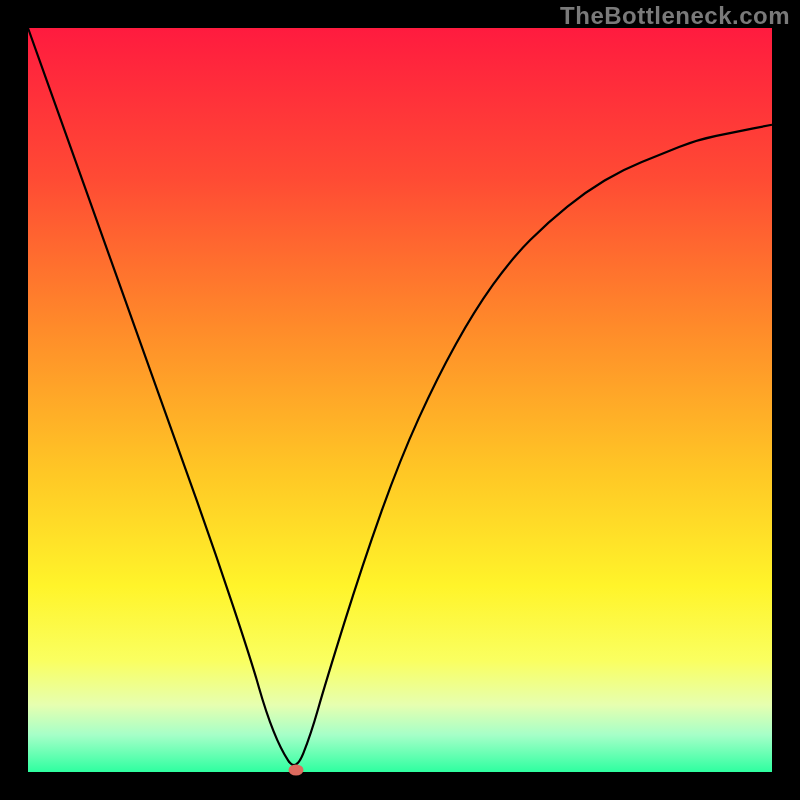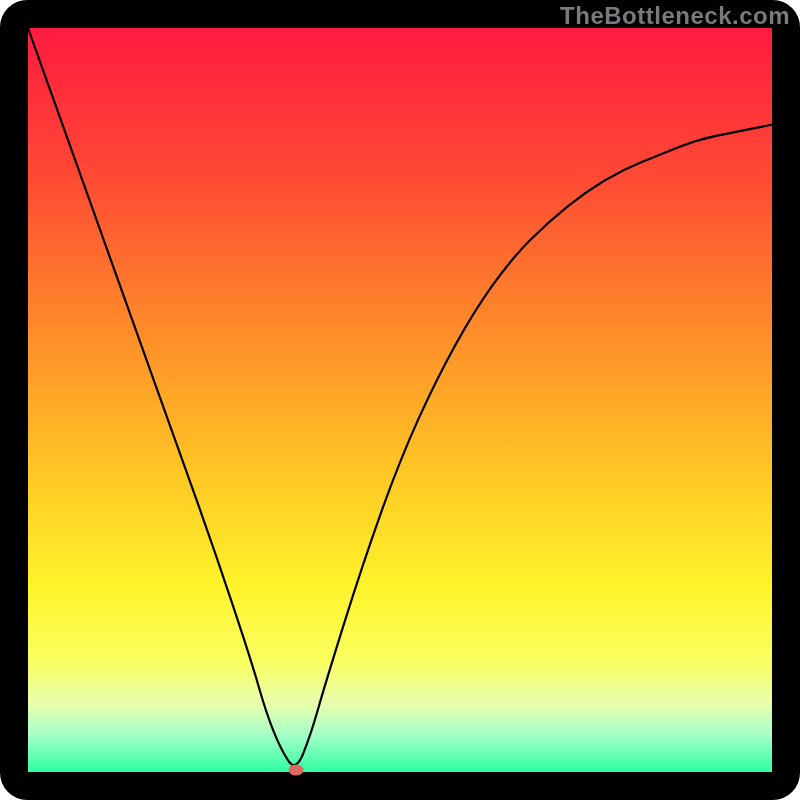--- a/index.html
+++ b/index.html
@@ -8,21 +8,20 @@
     width: 800px;
     height: 800px;
     overflow: hidden;
     background: #ffffff;
   }
   .canvas {
     position: relative;
     width: 800px;
     height: 800px;
     background: #000000;
-    border-radius: 27px;
   }
   .watermark {
     position: absolute;
     top: 2px;
     right: 10px;
     font-family: Arial, Helvetica, sans-serif;
     font-size: 24px;
     font-weight: 600;
     color: #7a7a7a;
     letter-spacing: 0.5px;

